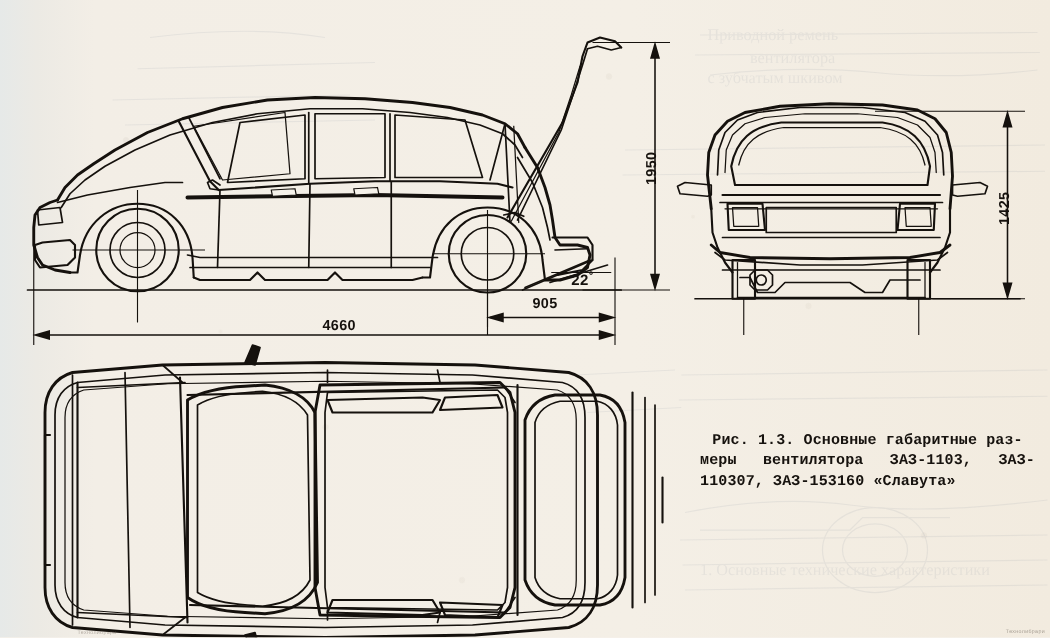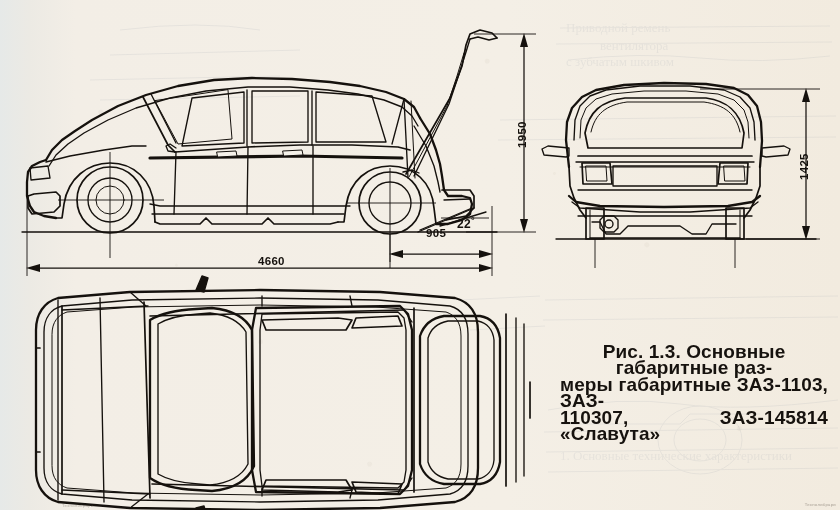--- a/index.html
+++ b/index.html
@@ -45,22 +45,22 @@
   .w22{stroke-width:2.3;}
   .w30{stroke-width:3.2;}
   .dimln{fill:none;stroke:#15110d;stroke-width:1.25;}
   .extln{fill:none;stroke:#15110d;stroke-width:.9;}
   .fillw{fill:#f6f2ea;}
   .fillk{fill:#15110d;}
 
   .caption{
     position:absolute;
     left:560px;top:344px;width:268px;
-    font-family:Liberation Sans, sans-serif;
-    font-size:19px;line-height:16.4px;
+    font-family:Liberation Mono, monospace;
+    font-size:12px;line-height:16.4px;
     font-weight:bold;color:#16120e;
     text-align:justify;
     letter-spacing:.1px;
   }
   .caption .l1{display:block;text-align:center;}
   .caption .l2{display:block;text-align:justify;text-align-last:justify;}
   .caption .l3{display:block;}
 
   .dimtxt{
     position:absolute;
@@ -396,29 +396,29 @@
 
       <path class="ln w13" d="M404 310 L412 322"></path>
       <path class="ln w13" d="M404 490 L412 478"></path>
     </g>
   </svg>
 
   <div id="grain"></div>
 
   <div class="dimtxt" style="left:258px;top:255px;">4660</div>
 
-  <div class="dimtxt" style="left:426px;top:227px;">905</div>
+  <div class="dimtxt" style="left:426px;top:237px;">905</div>
 
   <div class="dimtxt vert" style="left:516px;top:148px;">1950</div>
 
   <div class="dimtxt vert" style="left:798px;top:180px;">1425</div>
 
   <div class="dimtxt" style="left:457px;top:215px;font-size:12px;"><span>22</span><span style="font-size:9px;vertical-align:super;">°</span></div>
 
   <div class="caption">
     <span class="l1">Рис. 1.3. Основные габаритные раз-</span>
-    <span class="l2">меры  габаритные  ЗАЗ-1103, ЗАЗ-</span>
-    <span class="l3">110307, ЗАЗ-145814 «Славута»</span>
+    <span class="l2">меры  вентилятора  ЗАЗ-1103, ЗАЗ-</span>
+    <span class="l3">110307, ЗАЗ-153160 «Славута»</span>
   </div>
 
   <div class="wm">Технолибрари</div>
   <div class="wm2">Технолибрари</div>
 </div>
 
 </body></html>

